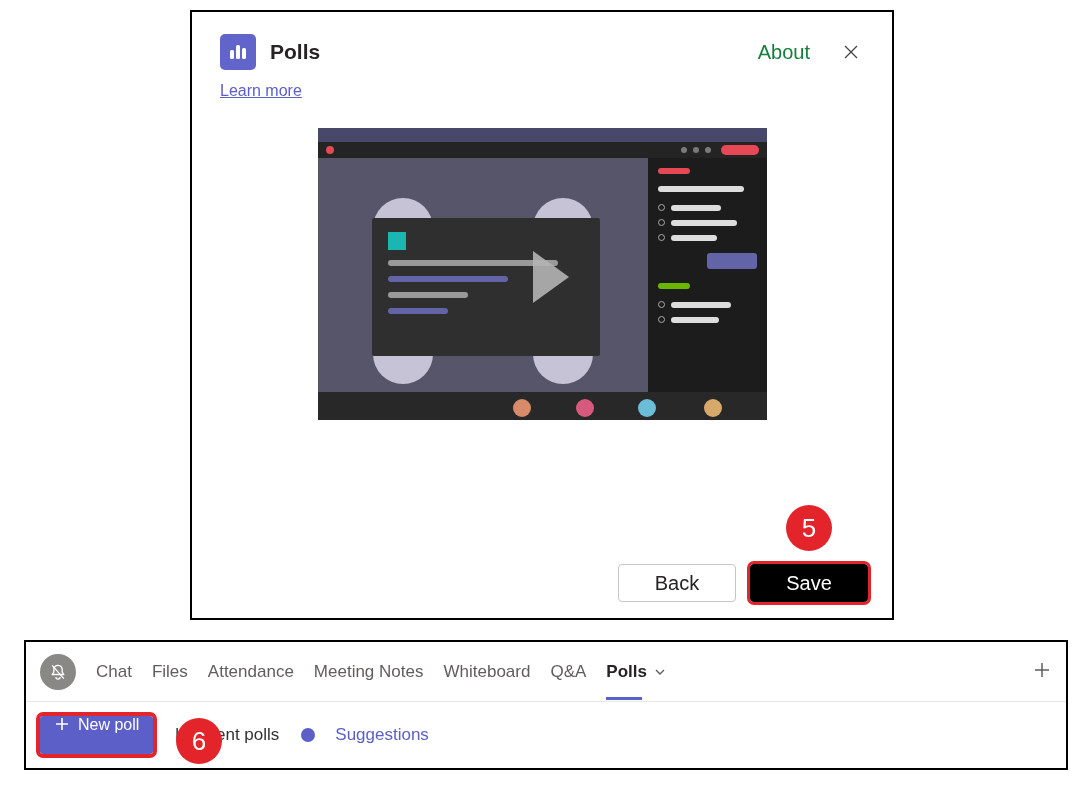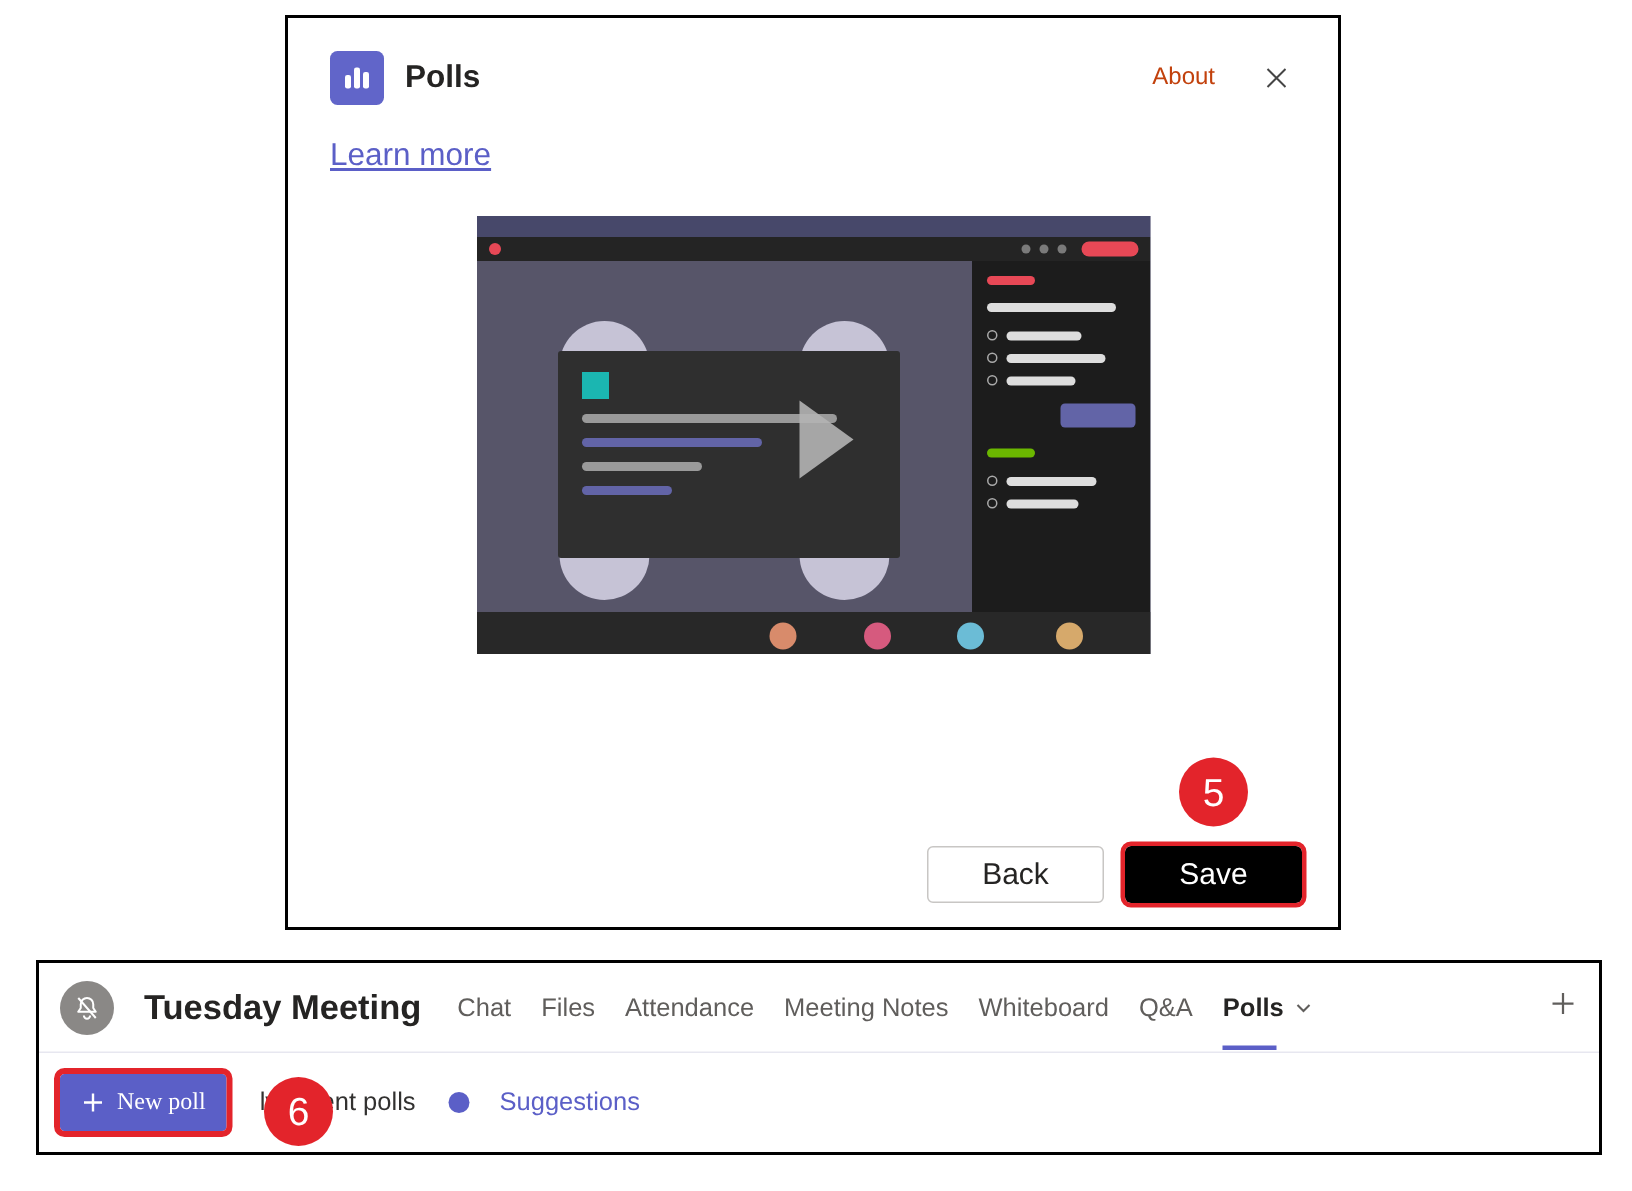--- a/index.html
+++ b/index.html
@@ -34,43 +34,43 @@
     background: #6165C9;
     display: flex; align-items: center; justify-content: center;
   }
   .polls-icon svg { display:block; }
   .dialog-title {
     font-size: 21px;
     font-weight: 600;
     flex: 1;
   }
   .about-link {
-    color: #c2410c;
-    font-size: 16px;
+    color: #15803d;
+    font-size: 20px;
     margin-right: 14px;
     cursor: pointer;
   }
   .close-btn {
     background: none; border: none; cursor: pointer;
     padding: 4px;
   }
   .close-btn svg { display:block; }
 
   .dialog-desc {
     margin-top: 36px;
     font-size: 16.5px;
     color: #323130;
     line-height: 1.4;
   }
   .learn-more {
     color: #5b5fc7;
     text-decoration: underline;
-    font-size: 21px;
+    font-size: 16px;
     display: inline-block;
-    margin-top: 22px;
+    margin-top: 12px;
     cursor: pointer;
   }
 
   
   .illus {
     width: 449px; height: 292px;
     margin: 28px auto 0 auto;
     background: #6c6d88;
     position: relative;
     overflow: hidden;
@@ -180,22 +180,22 @@
   .tab-chev svg{ vertical-align:middle; margin-left:2px;}
   .plus-tab{ margin-left:auto; cursor:pointer;}
 
   .tabbar-sub{
     height:66px; display:flex; align-items:center; gap:22px;
     padding:0 14px;
   }
   .new-poll-btn{
     height:38px; padding:0 14px;
     background:#5b5fc7; color:#fff; font-size:16px;
-    display:flex; align-items:center; gap:8px; cursor:pointer;
-    border:none; outline:4px solid #e3242b; border-radius:3px;font-family:Liberation Serif, serif;
+    display:flex; gap:8px; cursor:pointer;
+    border:none; outline:4px solid #e3242b; border-radius:3px;
   }
   .sub-link{ font-size:17px; color:#323130; cursor:pointer;}
   .sub-link.purple{ color:#5b5fc7; display:flex; align-items:center; gap:20px;}
   .bulb{width:14px;height:14px;border-radius:50%;background:#5b5fc7; display:inline-block;}
 </style>
 </head>
 <body>
 
 <div class="dialog">
   <div class="dialog-header">
@@ -283,21 +283,20 @@
 <div class="callout callout5">5</div>
 
 <div class="tabbar">
   <div class="tabbar-top">
     <div class="bell-circle">
       <svg width="20" height="20" viewBox="0 0 24 24" fill="none">
         <path d="M12 4a5 5 0 0 0-5 5v3l-2 3h14l-2-3V9a5 5 0 0 0-5-5z M9.5 18a2.5 2.5 0 0 0 5 0" stroke="#fff" stroke-width="1.6" stroke-linejoin="round"></path>
         <path d="M5 4 L19 20" stroke="#fff" stroke-width="1.6"></path>
       </svg>
     </div>
-    <span class="meeting-title">Tuesday Meeting</span>
     <span class="tab">Chat</span>
     <span class="tab">Files</span>
     <span class="tab">Attendance</span>
     <span class="tab">Meeting Notes</span>
     <span class="tab">Whiteboard</span>
     <span class="tab">Q&amp;A</span>
     <span class="tab active tab-chev">
       <span>Polls</span>
       <svg width="12" height="12" viewBox="0 0 12 12">
           <path d="M2 4l4 4 4-4" stroke="#605e5c" stroke-width="1.4" fill="none"></path>

